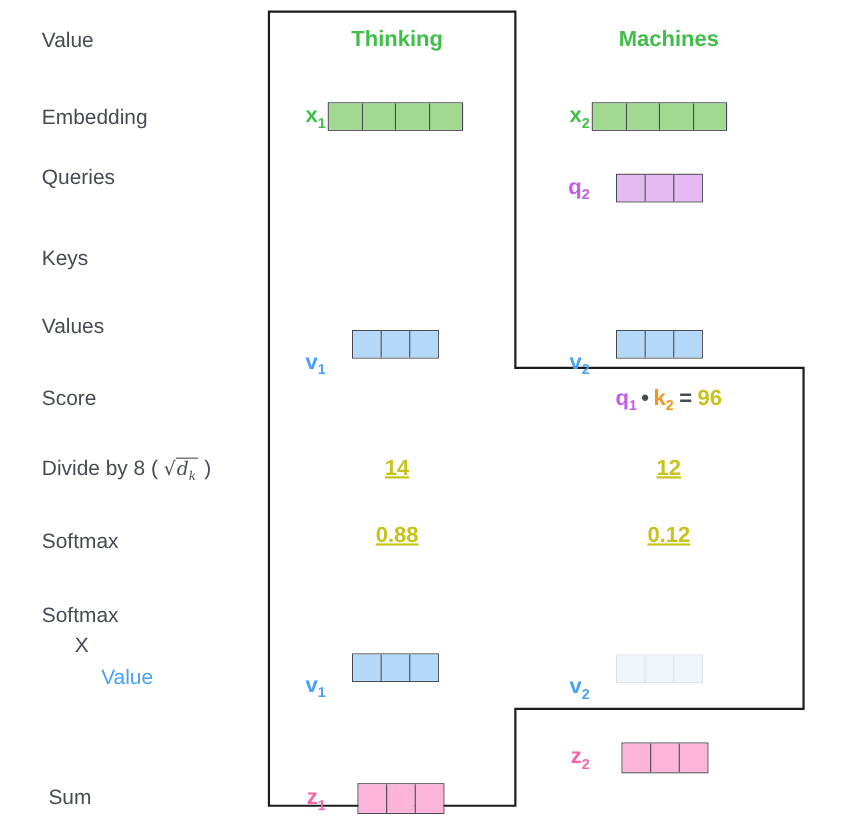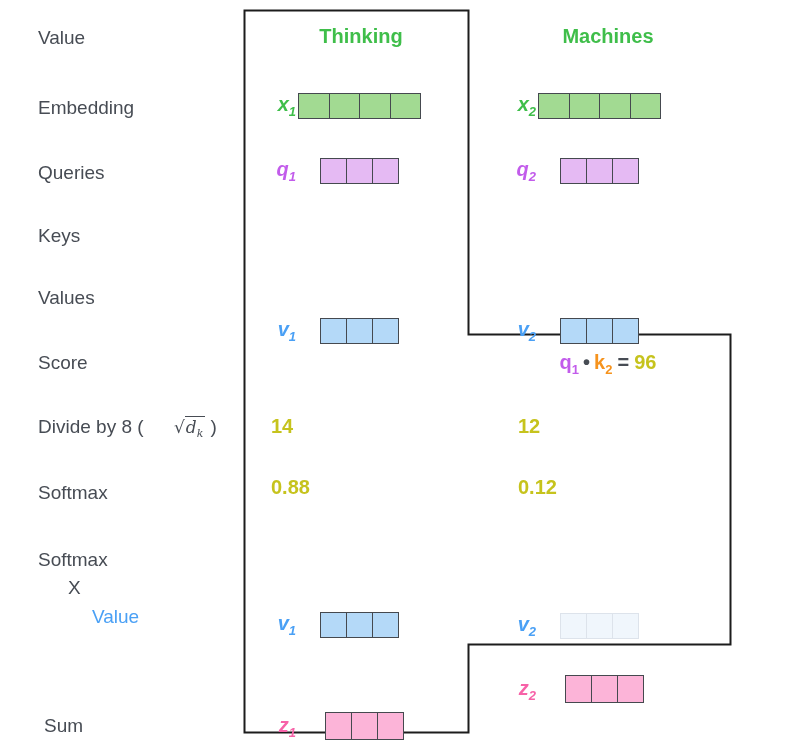--- a/index.html
+++ b/index.html
@@ -5,31 +5,31 @@
   html,body{margin:0;padding:0;background:#fff;}
   .canvas{position:relative;width:786px;height:747px;background:#ffffff;
           font-family:"Liberation Sans",sans-serif;overflow:hidden;}
 
   
   .outline-svg{position:absolute;left:0;top:0;width:786px;height:747px;}
 
   
   .rlabel{position:absolute;font-size:19px;line-height:24px;color:var(--text);white-space:nowrap;}
   .rlabel.blue{color:var(--blue);margin-left:48px;}
-  .math{font-family:"DejaVu Serif","Liberation Serif",serif;font-style:italic;font-size:17px;margin-left:25px;}
+  .math{font-family:"DejaVu Serif","Liberation Serif",serif;font-style:italic;font-size:17px;}
   .math .radical{font-style:normal;}
   .math .bar{border-top:1.3px solid var(--text);padding:0 2px 0 1px;}
   .math sub{font-size:11px;}
 
   
   .col-header{position:absolute;width:180px;text-align:center;font-size:20px;
               font-weight:bold;color:var(--green);}
 
   
-  .vrow{position:absolute;display:flex;align-items:flex-end;font-style:italic;}
+  .vrow{position:absolute;display:flex;align-items:center;}
   .vlabel{display:inline-block;width:40px;text-align:right;font-weight:bold;font-size:20px;white-space:nowrap;}
   .vlabel sub{font-size:0.65em;}
   .c-green{color:var(--green);} .c-purple{color:var(--purple);} .c-orange{color:var(--orange);}
   .c-blue{color:var(--blue);margin-top:35px;} .c-pink{color:var(--pink);} .c-yellow{color:var(--yellow);}
   .c-dark{color:var(--text);}
 
   .vec{display:flex;border:1.5px solid var(--cell-border);box-sizing:content-box;}
   .vec .cell{border-left:1.5px solid var(--cell-border);}
   .vec .cell:first-child{border-left:none;}
   .vec.w4 .cell{width:29.5px;height:24px;}
@@ -43,34 +43,34 @@
   .vec[data-faded="true"]{border-color:var(--faded-border);}
   .vec[data-faded="true"] .cell{background:var(--faded-fill);border-left-color:var(--faded-border);}
 
   .m2{margin-left:2px;} .m24{margin-left:24px;} .m29{margin-left:29px;}
 
   
   .score-line{position:absolute;width:200px;text-align:center;font-size:20px;font-weight:bold;white-space:nowrap;}
   .score-line sub{font-size:0.65em;}
   .score-line .dot{margin:0 4px;}
   .score-line .eq{margin:0 5px;}
-  .numval{position:absolute;width:180px;text-align:left;font-size:20px;font-weight:bold;color:var(--yellow);}
+  .numval{position:absolute;width:180px;text-align:center;font-size:20px;font-weight:bold;color:var(--yellow);text-decoration:underline;}
 </style>
 </head>
 <body>
 
 <div class="canvas">
 
   <svg class="outline-svg">
     <path d="M244.5,10.5 H468.5 V334.5 H730.5 V644.5 H468.5 V732.5 H244.5 Z" fill="none" stroke="var(--outline)" stroke-width="2"></path>
   </svg>
 
   <div class="rlabel" style="left:38px;top:26px">Value</div>
   <div class="rlabel" style="left:38px;top:96px">Embedding</div>
-  <div class="rlabel" style="left:38px;top:161px">Queries</div>
+  <div class="rlabel" style="left:38px;top:150px">Queries</div>
   <div class="rlabel" style="left:38px;top:224px">Keys</div>
   <div class="rlabel" style="left:38px;top:286px">Values</div>
   <div class="rlabel" style="left:38px;top:351px">Score</div>
   <div class="rlabel" style="left:38px;top:415px">
     <span>Divide by 8 (</span>
     <span class="math"><span class="radical">√</span><span class="bar"><span>d</span><sub>k</sub></span></span>
     <span>)</span>
   </div>
   <div class="rlabel" style="left:38px;top:481px">Softmax</div>
   <div class="rlabel" style="left:38px;top:548px">Softmax</div>
@@ -78,28 +78,20 @@
   <div class="rlabel blue" style="left:44px;top:605px">Value</div>
   <div class="rlabel" style="left:44px;top:714px">Sum</div>
 
   <div class="col-header" style="left:518px;top:25px">Machines</div>
   <div class="col-header" style="left:271px;top:25px">Thinking</div>
 
   <div class="vrow" style="left:256px;top:93px">
     <span class="vlabel c-green"><span>x</span><sub>1</sub></span>
     <span class="vec w4 green m2">
         <span class="cell"></span>
-        <span class="cell"></span>
-        <span class="cell"></span>
-        <span class="cell"></span>
-      </span>
-  </div>
-  <div class="vrow" style="left:256px;top:158px">
-    <span class="vlabel c-purple"><span>q</span><sub>1</sub></span>
-    <span class="vec w3 purple m24">
         <span class="cell"></span>
         <span class="cell"></span>
         <span class="cell"></span>
       </span>
   </div>
   <div class="vrow" style="left:256px;top:283px">
     <span class="vlabel c-blue"><span>v</span><sub>1</sub></span>
     <span class="vec w3 blue m24">
         <span class="cell"></span>
         <span class="cell"></span>

